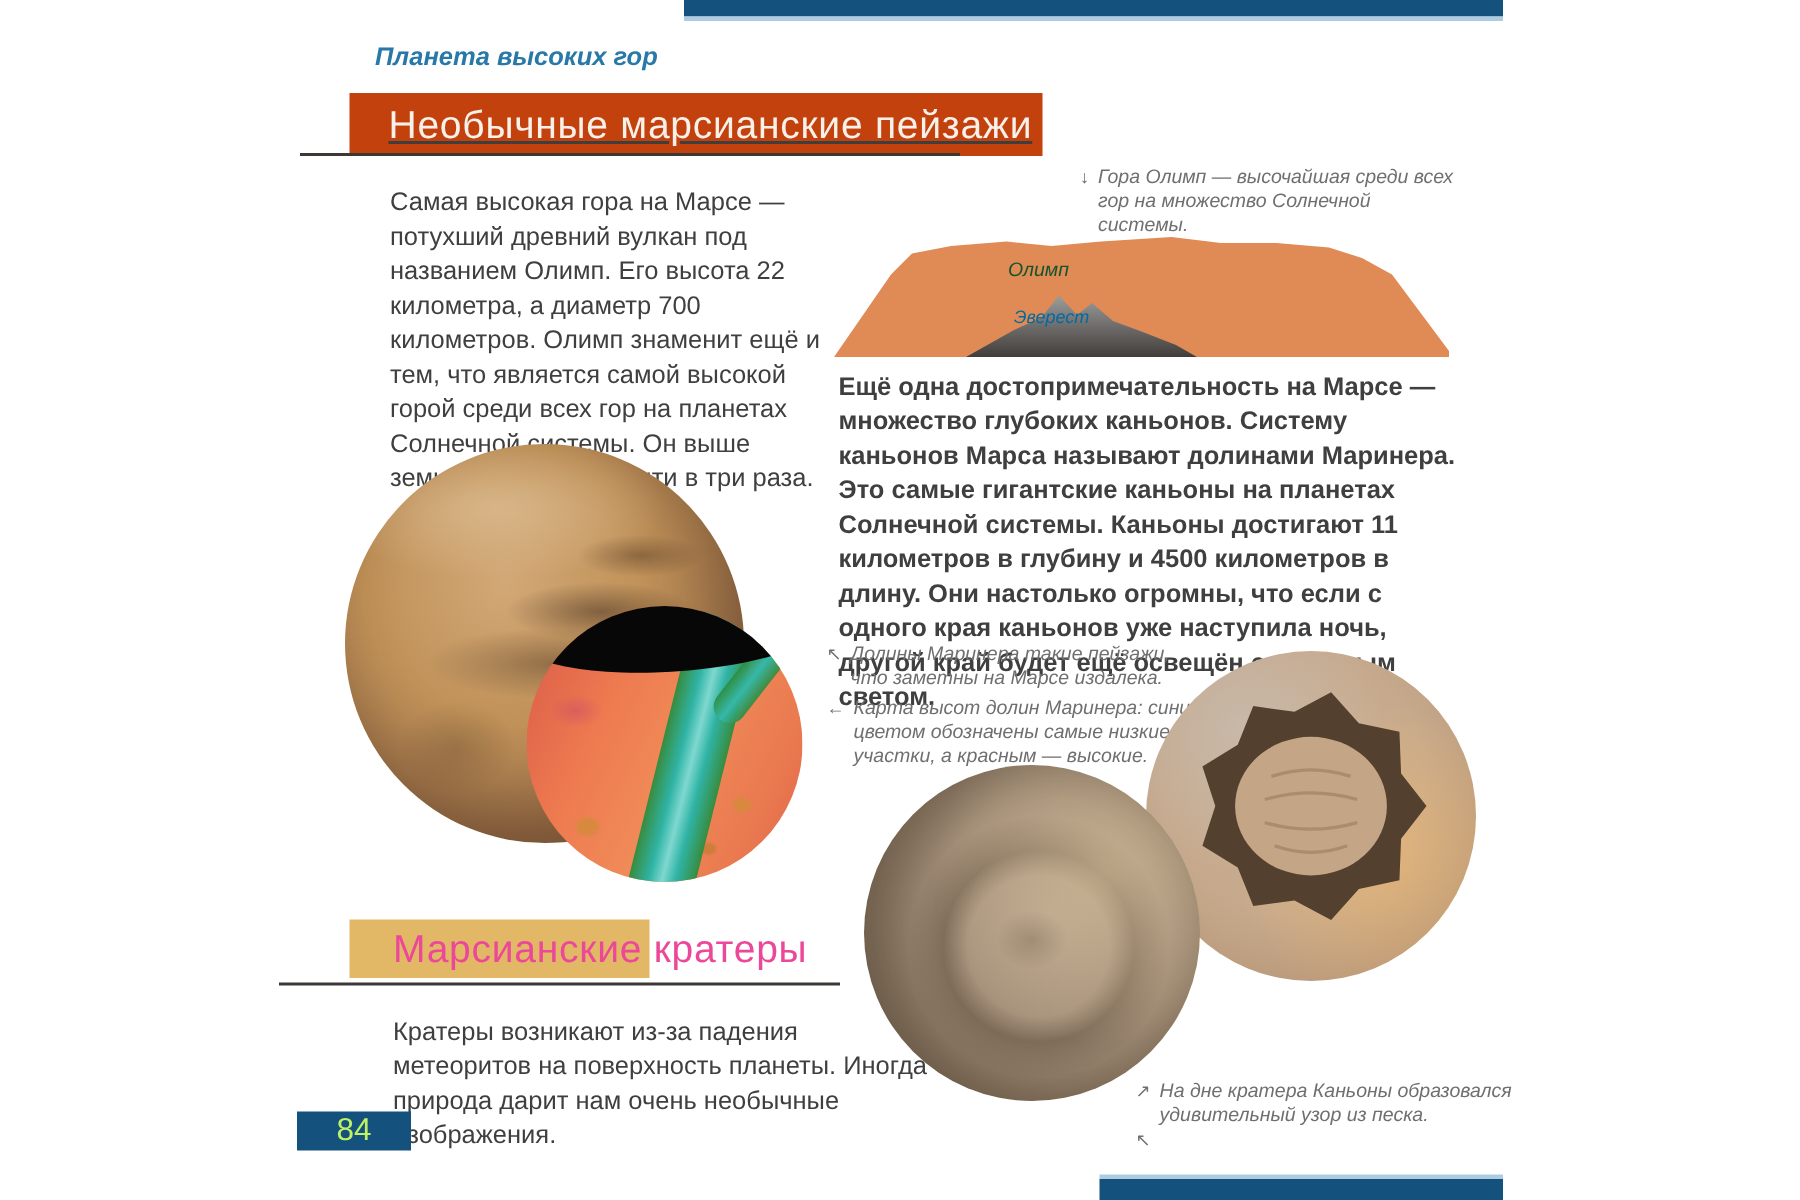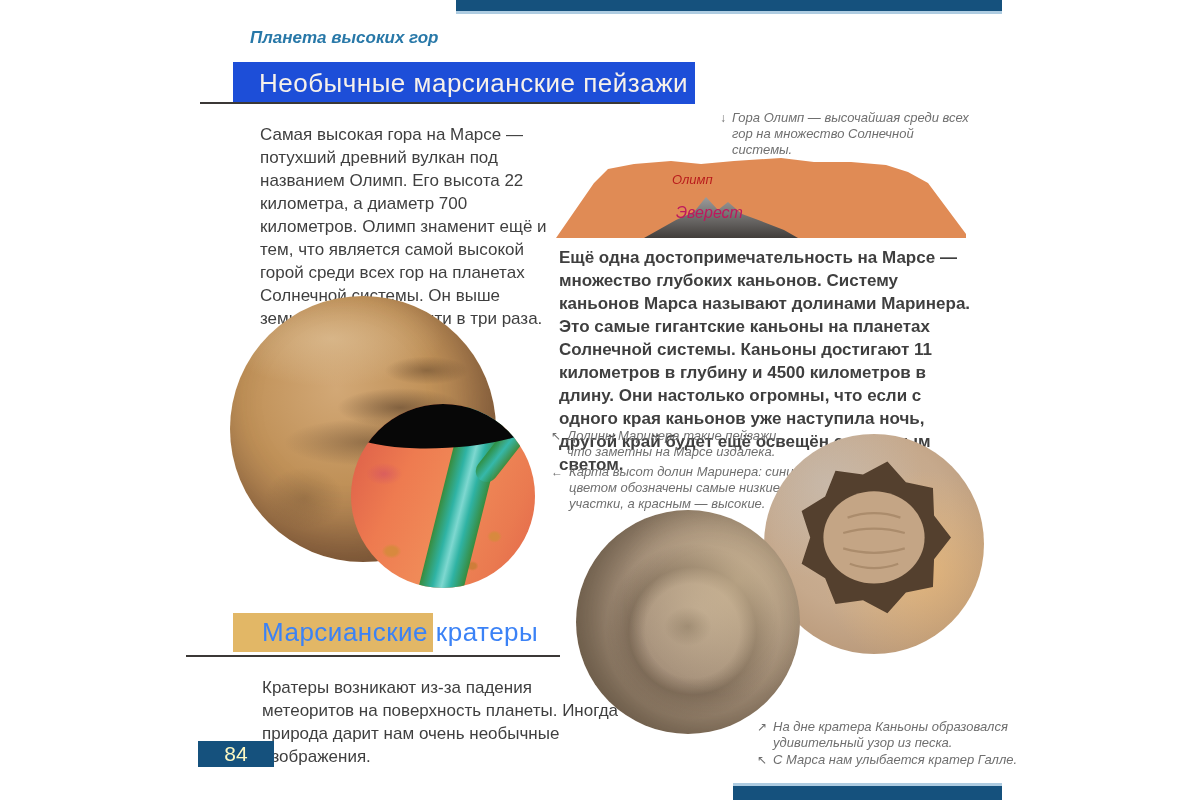--- a/index.html
+++ b/index.html
@@ -18,32 +18,33 @@
 
   
   .running-head {
     position:absolute; left:250px; top:28px;
     font-size:17px; font-style:italic; font-weight:bold; color:#2878a8;
   }
 
   
   .h1-box {
     position:absolute; left:233px; top:62px; width:462px; height:42px;
-    background:#1d4ed8;
+    background:#c2410c;
+    text-decoration:underline;
   }
   .h1-text {
     display:block; padding-left:26px; line-height:42px;
     font-size:26px; color:#f7f1ea; letter-spacing:.5px;
   }
   .rule-1 { position:absolute; left:200px; top:102px; width:440px; height:2px; background:#3b3836; }
 
   .h2-box  { position:absolute; left:233px; top:613px; width:200px; height:39px; background:#e2b766; }
   .h2-text {
     position:absolute; left:262px; top:617px;
-    font-size:26px; color:#3b82f6; letter-spacing:.5px; white-space:nowrap;
+    font-size:26px; color:#ec4899; letter-spacing:.5px; white-space:nowrap;
   }
   .rule-2 { position:absolute; left:186px; top:655px; width:374px; height:2px; background:#3b3836; }
 
   
   .para { position:absolute; font-size:17px; line-height:23px; color:#3f3f3f; }
   .para-1 { left:260px; top:123px; width:302px; }
   .para-2 { left:559px; top:246px; width:414px;font-weight:bold; }
   .para-3 { left:262px; top:676px; width:356px; }
 
   
@@ -56,25 +57,25 @@
   .cap-valles   { left:551px; top:428px; width:248px; }
   .cap-map      { left:551px; top:464px; width:266px; }
   .cap-victoria { left:757px; top:719px; width:272px; }
   .cap-galle    { left:757px; top:752px; width:290px; }
 
   
   .diagram { position:absolute; left:556px; top:138px; width:410px; height:100px; }
   .diagram svg { display:block; width:100%; height:100%; }
   .lbl-olympus {
     position:absolute; left:116px; top:34px;
-    font-size:13px; font-style:italic; color:#b91c1c;
+    font-size:13px; font-style:italic; color:#14532d;
   }
   .lbl-everest {
     position:absolute; left:120px; top:66px;
-    font-size:16px; font-style:italic; color:#be185d;
+    font-size:12px; font-style:italic; color:#0369a1;
   }
 
   
   .mars-globe {
     position:absolute; left:230px; top:296px; width:266px; height:266px; border-radius:50%;
     background:
       radial-gradient(90px 28px  at 64% 42%, rgba(74,52,36,.55), rgba(74,52,36,0) 70%),
       radial-gradient(120px 34px at 52% 55%, rgba(84,60,40,.45), rgba(84,60,40,0) 70%),
       radial-gradient(60px 20px  at 74% 28%, rgba(90,64,42,.50), rgba(90,64,42,0) 70%),
       radial-gradient(56px 44px  at 28% 76%, rgba(96,70,46,.30), rgba(96,70,46,0) 70%),
@@ -129,21 +130,21 @@
       radial-gradient(circle at 72% 32%, rgba(219,196,158,.55), rgba(219,196,158,0) 52%),
       radial-gradient(circle at 52% 54%, rgba(0,0,0,0) 28%, rgba(88,72,55,.45) 38%, rgba(0,0,0,0) 52%),
       radial-gradient(34px 28px at 50% 52%, rgba(110,94,74,.5), rgba(110,94,74,0) 70%),
       radial-gradient(circle at 55% 45%, #b4a089 0%, #a5907a 45%, #8d7963 75%, #746350 100%);
     box-shadow: inset 22px -6px 40px rgba(42,33,24,.35);
   }
 
   
   .page-num {
     position:absolute; left:198px; top:741px; width:76px; height:26px;
-    background:#15517d; color:#fef9c3; font-size:21px;
+    background:#15517d; color:#bef264; font-size:21px;
     display:flex; align-items:center; justify-content:center;
   }
 </style>
 </head>
 <body>
 
 <div class="page">
 
   <div class="top-bar"></div>
   <div class="top-accent"></div>
@@ -222,16 +223,15 @@
   <div class="page-num">
     <span>84</span>
   </div>
 
   <div class="caption cap-victoria">
     <span class="arr">↗</span>
     <span>На дне кратера Каньоны образовался удивительный узор из песка.</span>
   </div>
   <div class="caption cap-galle">
     <span class="arr">↖</span>
-    <span>С Марса нам улыбается кратер Галле.</span>
   </div>
 
 </div>
 
 </body></html>

